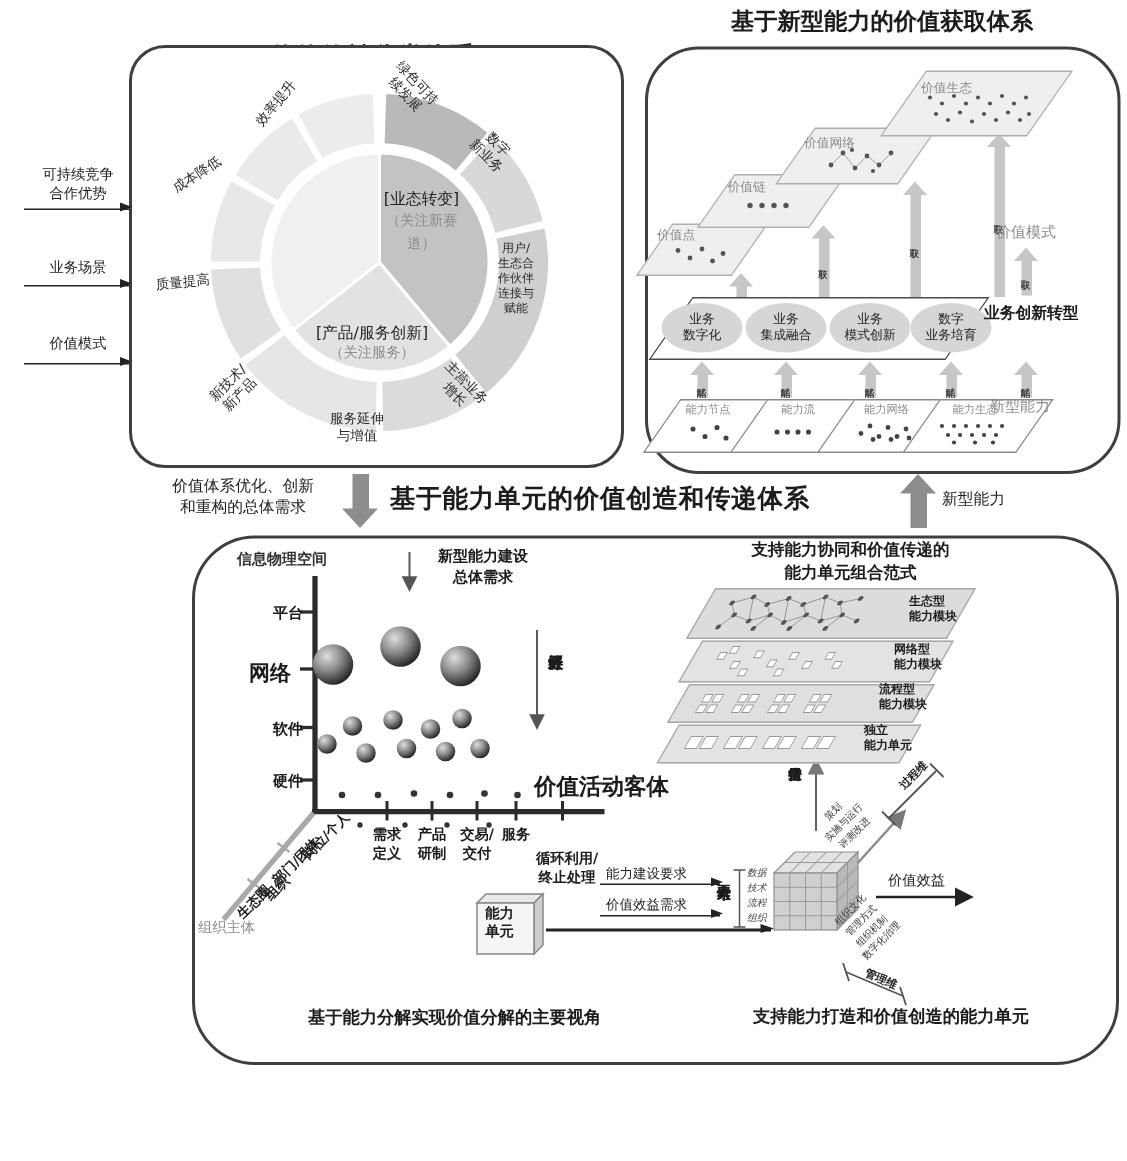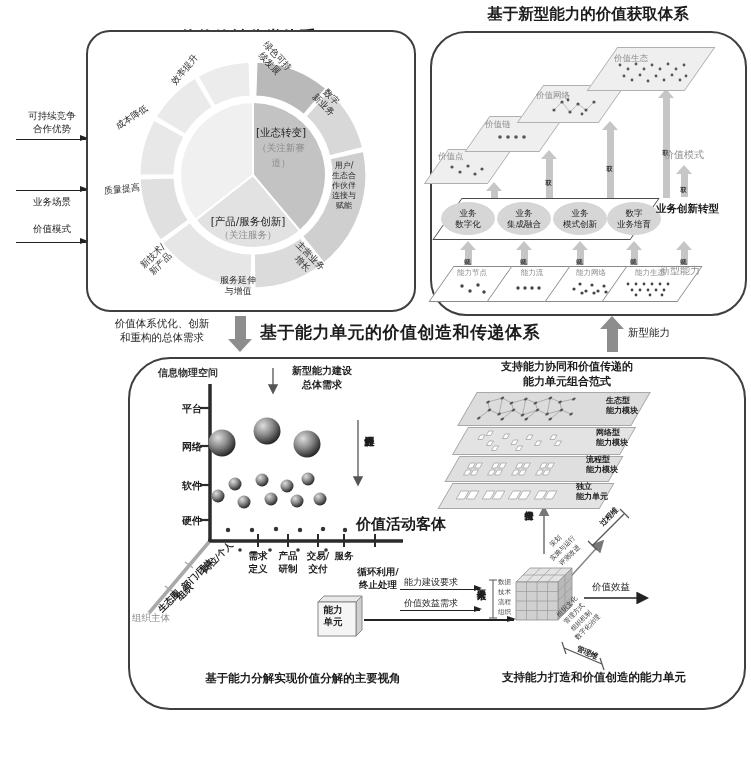--- a/index.html
+++ b/index.html
@@ -47,21 +47,21 @@
 <body>
 
 <div id="app">
 
   <div class="abs b ctr" style="left:98px;top:3px;width:300px;font-size:17px;margin-top:23px;">价值效益分类体系</div>
   <div class="box" style="left:86px;top:30px;width:326px;height:278px;border-radius:24px;"></div>
 
   <div class="abs pre ctr" style="left:18px;top:110px;width:68px;font-size:9.5px;">可持续竞争
 合作优势</div>
   <div class="harrow" style="left:16px;top:139px;width:70px;"></div>
-  <div class="abs ctr" style="left:18px;top:172px;width:68px;font-size:9.5px;margin-top:24px;">业务场景</div>
+  <div class="abs ctr" style="left:18px;top:172px;width:68px;font-size:9.5px;">业务场景</div>
   <div class="harrow" style="left:16px;top:190px;width:70px;"></div>
   <div class="abs ctr" style="left:18px;top:223px;width:68px;font-size:9.5px;">价值模式</div>
   <div class="harrow" style="left:16px;top:242px;width:70px;"></div>
 
   <svg style="left:88px;top:30px;" width="330" height="290" viewBox="0 0 330 290">
     <g stroke="#fff" stroke-width="1.2">
       <path d="M168.9 32.1 A113 113 0 0 1 237.7 58.4 L215.8 84.5 A79 79 0 0 0 167.8 66.1 Z" fill="#b9b9b9"></path>
       <path d="M240.6 61.0 A113 113 0 0 1 274.6 117.7 L241.6 125.9 A79 79 0 0 0 217.9 86.3 Z" fill="#d8d8d8"></path>
       <path d="M275.5 121.5 A113 113 0 0 1 236.1 232.8 L214.7 206.4 A79 79 0 0 0 242.3 128.6 Z" fill="#cfcfcf"></path>
       <path d="M233.0 235.3 A113 113 0 0 1 166.9 258.0 L166.3 224.0 A79 79 0 0 0 212.6 208.1 Z" fill="#dbdbdb"></path>
@@ -369,21 +369,21 @@
         <circle cx="205" cy="168" r="2.2"></circle>
       <circle cx="100" cy="188" r="1.8"></circle>
         <circle cx="130" cy="188" r="1.8"></circle>
         <circle cx="158" cy="188" r="1.8"></circle>
         <circle cx="186" cy="188" r="1.8"></circle>
     </g>
   </svg>
 
   <div class="abs b" style="left:158px;top:366px;font-size:10px;color:#333;">信息物理空间</div>
   <div class="abs b" style="left:166px;top:402px;width:36px;text-align:right;font-size:10px;">平台</div>
-  <div class="abs b" style="left:166px;top:440px;width:36px;text-align:right;font-size:10px;">网络</div>
+  <div class="abs b" style="left:166px;top:440px;width:36px;text-align:left;font-size:14px;">网络</div>
   <div class="abs b" style="left:166px;top:479px;width:36px;text-align:right;font-size:10px;">软件</div>
   <div class="abs b" style="left:166px;top:514px;width:36px;text-align:right;font-size:10px;">硬件</div>
   <div class="abs b pre ctr" style="left:282px;top:364px;width:80px;font-size:10px;">新型能力建设
 总体需求</div>
   <div class="abs b vtext" style="left:364px;top:428px;font-size:10px;height:56px;">逐级分解</div>
   <div class="abs b" style="left:356px;top:515px;font-size:15px;">价值活动客体</div>
   <div class="abs b pre ctr" style="left:236px;top:550px;width:44px;font-size:9.5px;">需求
 定义</div>
   <div class="abs b pre ctr" style="left:266px;top:550px;width:44px;font-size:9.5px;">产品
 研制</div>
@@ -412,21 +412,21 @@
   <div class="abs" style="left:404px;top:597px;font-size:9px;color:#222;">价值效益需求</div>
   <div class="harrow" style="left:400px;top:610px;width:80px;"></div>
   <div class="abs b vtext" style="left:477px;top:582px;font-size:9.5px;height:40px;">要素维</div>
   <svg style="left:488px;top:577px;" width="10" height="44">
     <g stroke="#555" stroke-width="1">
         <line x1="5" y1="3" x2="5" y2="41"></line>
         <line x1="1" y1="3" x2="9" y2="3"></line>
         <line x1="1" y1="41" x2="9" y2="41"></line>
       </g>
   </svg>
-  <div class="abs pre" style="left:498px;top:577px;font-size:6.5px;color:#444;line-height:1.55;">数据
+  <div class="abs pre" style="left:498px;top:577px;font-size:6.5px;color:#444;line-height:1.55;font-style:italic;">数据
 技术
 流程
 组织</div>
 
   <svg style="left:500px;top:490px;" width="255" height="190" viewBox="0 0 255 190">
     <defs>
       <marker id="ah2" markerWidth="8" markerHeight="8" refX="6" refY="4" orient="auto">
           <path d="M0 0 L8 4 L0 8 Z" fill="#777"></path>
         </marker>
       <marker id="ah3" markerWidth="8" markerHeight="8" refX="6" refY="4" orient="auto">

